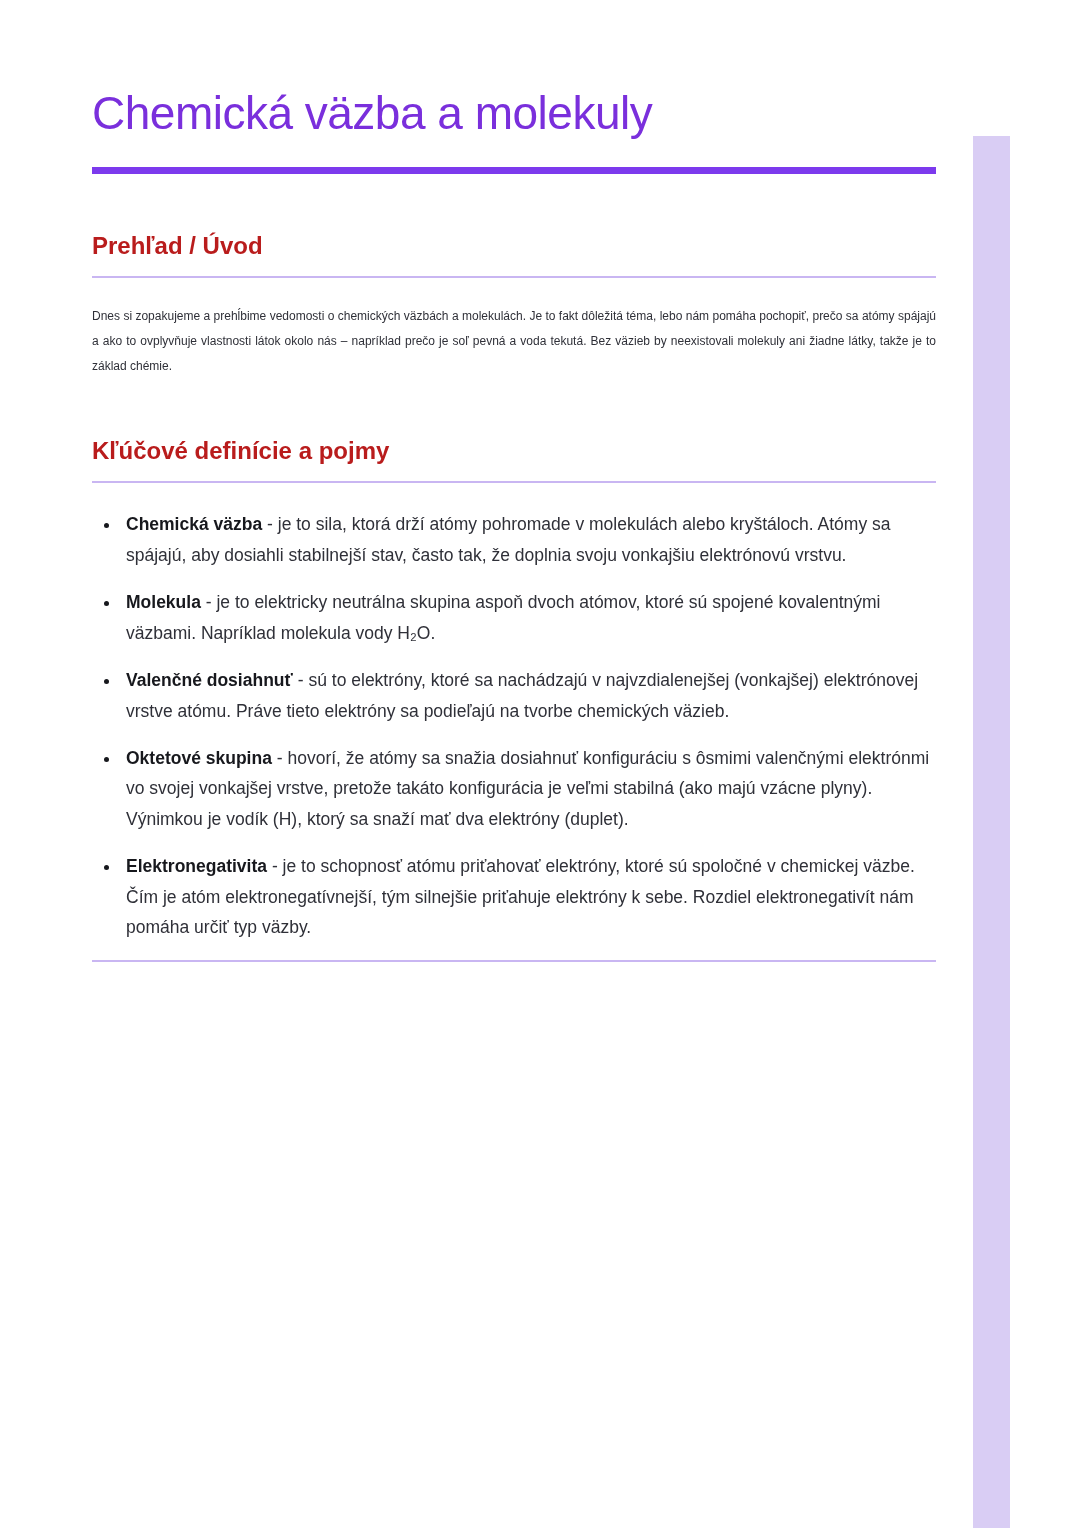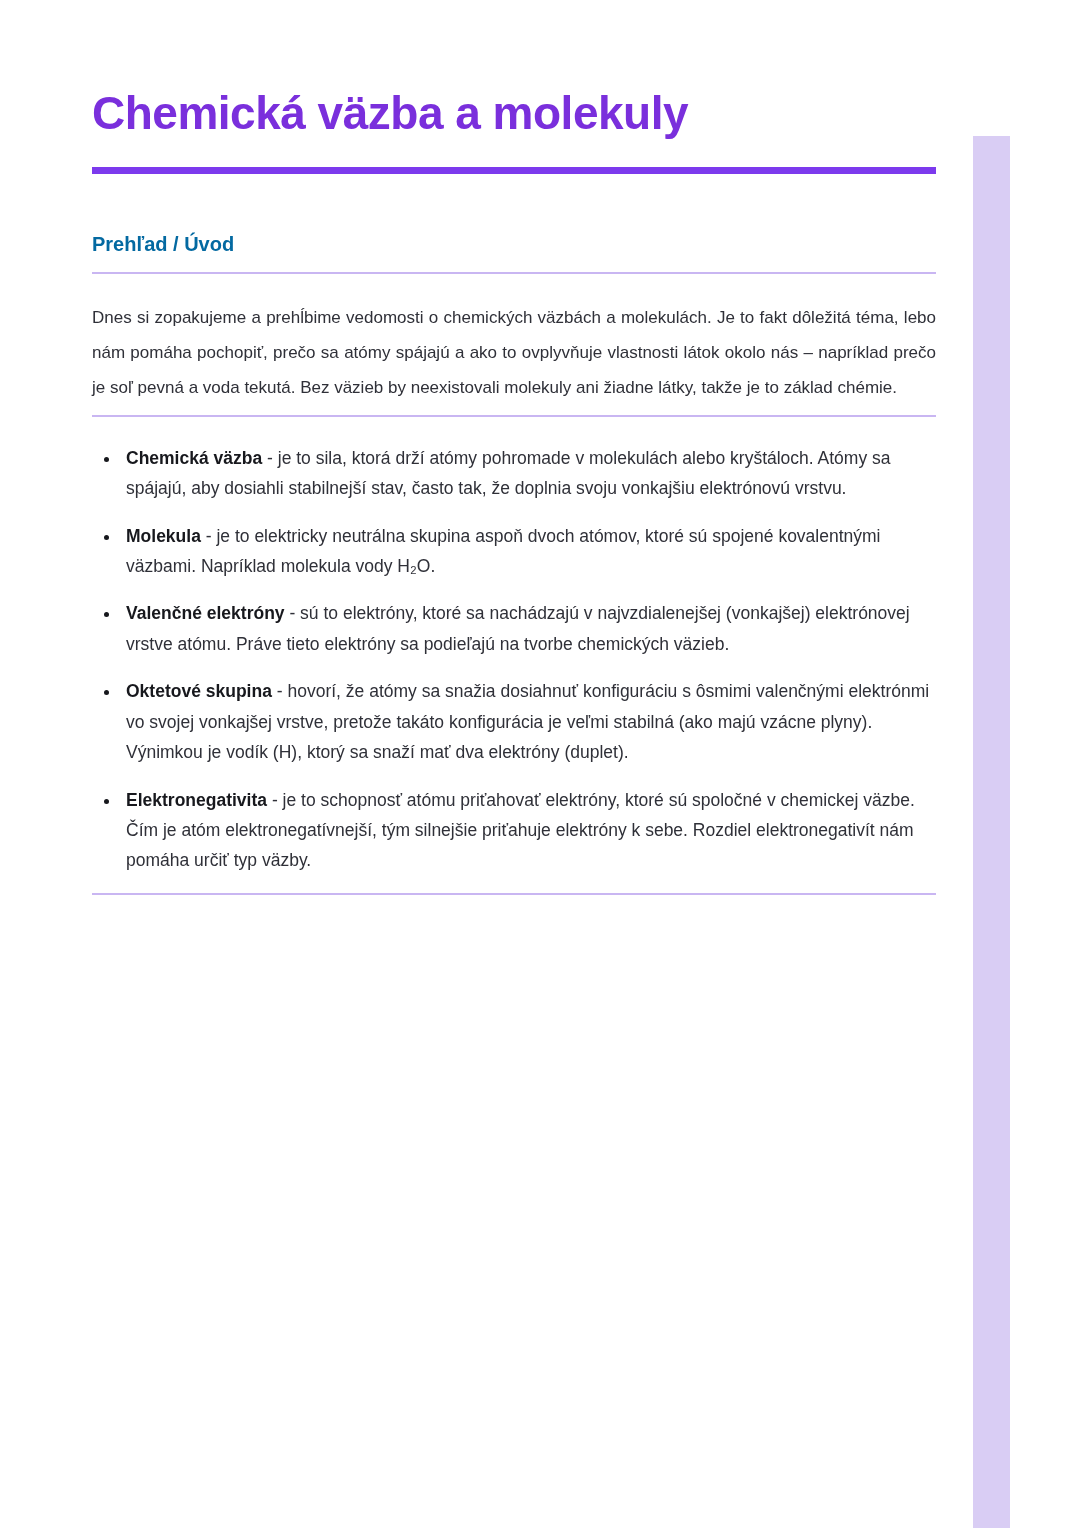--- a/index.html
+++ b/index.html
@@ -29,44 +29,44 @@
     background: #d9cdf4;
   }
   .content {
     position: relative;
     padding: 0 144px 0 92px;
   }
   h1.page-title {
     margin: 88px 0 28px 0;
     font-size: 46px;
     line-height: 1.1;
-    font-weight: 700;
+    font-weight: 400;
     letter-spacing: -0.5px;
     color: #7a2fdc;
   }
   .title-rule {
     height: 7px;
     background: #7c3aed;
     margin: 0 0 8px 0;
   }
   h2.section-heading {
     margin: 58px 0 16px 0;
-    font-size: 20px;
+    font-size: 24px;
     line-height: 1.2;
     font-weight: 700;
-    color: #0369a1;
+    color: #b91c1c;
   }
   .section-rule {
     height: 2px;
     background: #c9b6f2;
     margin: 0 0 26px 0;
   }
   p.body-paragraph {
     margin: 0 0 10px 0;
-    font-size: 17px;
+    font-size: 12px;
     line-height: 2.06;
     text-align: justify;
     color: #2f3038;
   }
   ul.definition-list {
     margin: 2px 0 0 0;
     padding: 0 0 0 28px;
     list-style: disc;
   }
   ul.definition-list li {
@@ -97,25 +97,26 @@
     <h1 class="page-title">Chemická väzba a molekuly</h1>
     <div class="title-rule"></div>
 
     <section>
       <h2 class="section-heading">Prehľad / Úvod</h2>
       <div class="section-rule"></div>
       <p class="body-paragraph">Dnes si zopakujeme a prehĺbime vedomosti o chemických väzbách a molekulách. Je to fakt dôležitá téma, lebo nám pomáha pochopiť, prečo sa atómy spájajú a ako to ovplyvňuje vlastnosti látok okolo nás – napríklad prečo je soľ pevná a voda tekutá. Bez väzieb by neexistovali molekuly ani žiadne látky, takže je to základ chémie.</p>
     </section>
 
     <section>
+      <h2 class="section-heading">Kľúčové definície a pojmy</h2>
       <div class="section-rule"></div>
       <ul class="definition-list">
         <li><span class="term">Chemická väzba</span><span> - je to sila, ktorá drží atómy pohromade v molekulách alebo kryštáloch. Atómy sa spájajú, aby dosiahli stabilnejší stav, často tak, že doplnia svoju vonkajšiu elektrónovú vrstvu.</span></li>
         <li><span class="term">Molekula</span><span> - je to elektricky neutrálna skupina aspoň dvoch atómov, ktoré sú spojené kovalentnými väzbami. Napríklad molekula vody H₂O.</span></li>
-        <li><span class="term">Valenčné elektróny</span><span> - sú to elektróny, ktoré sa nachádzajú v najvzdialenejšej (vonkajšej) elektrónovej vrstve atómu. Práve tieto elektróny sa podieľajú na tvorbe chemických väzieb.</span></li>
+        <li><span class="term">Valenčné dosiahnuť</span><span> - sú to elektróny, ktoré sa nachádzajú v najvzdialenejšej (vonkajšej) elektrónovej vrstve atómu. Práve tieto elektróny sa podieľajú na tvorbe chemických väzieb.</span></li>
         <li><span class="term">Oktetové skupina</span><span> - hovorí, že atómy sa snažia dosiahnuť konfiguráciu s ôsmimi valenčnými elektrónmi vo svojej vonkajšej vrstve, pretože takáto konfigurácia je veľmi stabilná (ako majú vzácne plyny). Výnimkou je vodík (H), ktorý sa snaží mať dva elektróny (duplet).</span></li>
         <li><span class="term">Elektronegativita</span><span> - je to schopnosť atómu priťahovať elektróny, ktoré sú spoločné v chemickej väzbe. Čím je atóm elektronegatívnejší, tým silnejšie priťahuje elektróny k sebe. Rozdiel elektronegativít nám pomáha určiť typ väzby.</span></li>
       </ul>
     </section>
 
     <section>
       <div class="section-rule"></div>
     </section>
 
   </div>

